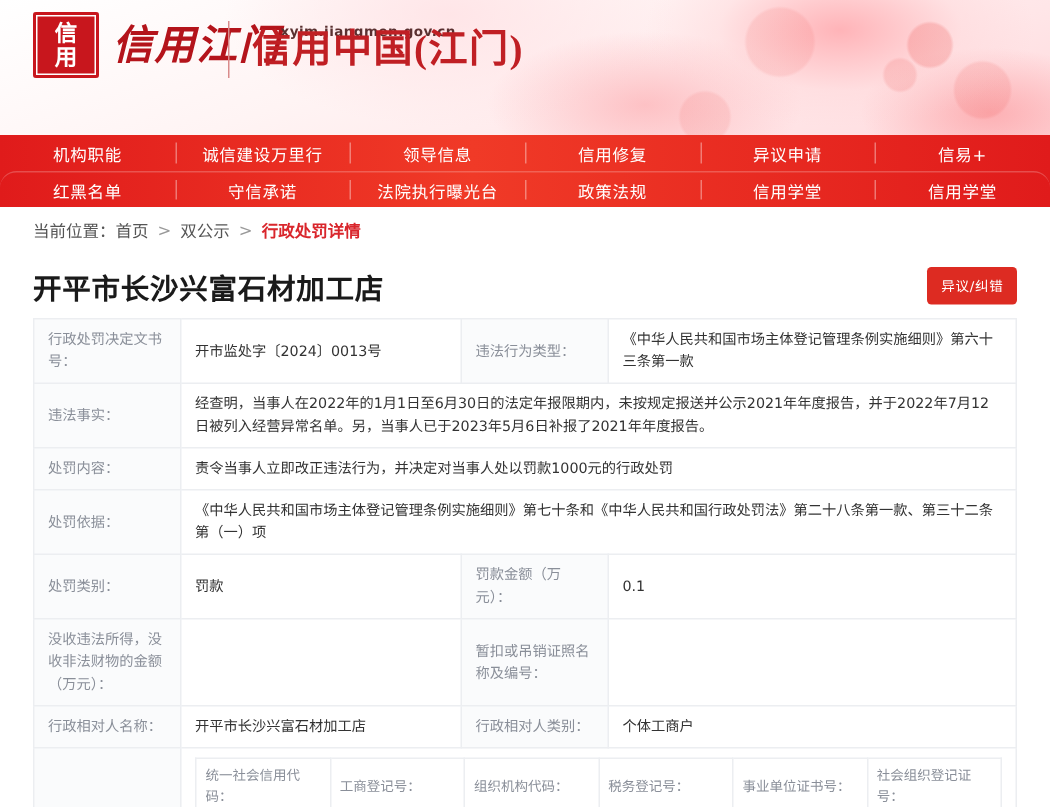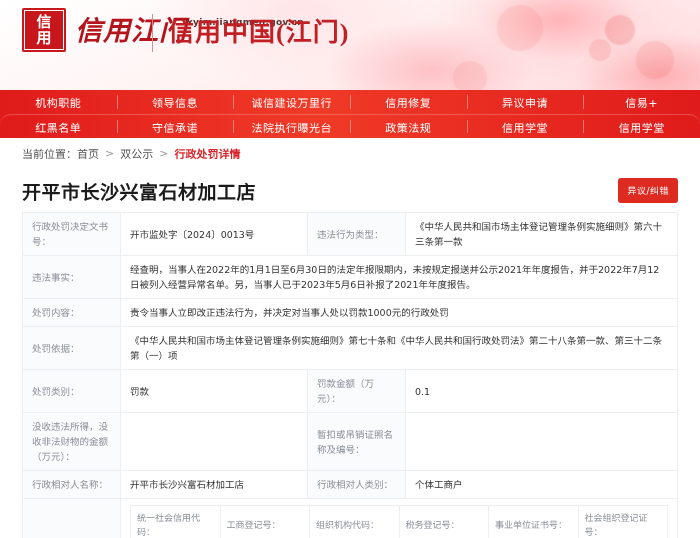--- a/index.html
+++ b/index.html
@@ -226,22 +226,22 @@
     </div>
   </div>
 
   <div class="divider-v"></div>
   <div class="site-title">信用中国(江门)</div>
 </div>
 
 <div class="nav">
   <div class="nav-row">
     <div class="nav-item">机构职能</div>
+    <div class="nav-item">诚信建设万里行</div>
     <div class="nav-item">领导信息</div>
-    <div class="nav-item">诚信建设万里行</div>
     <div class="nav-item">信用修复</div>
     <div class="nav-item">异议申请</div>
     <div class="nav-item">信易+</div>
   </div>
   <div class="nav-row second">
     <div class="nav-item">红黑名单</div>
     <div class="nav-item">守信承诺</div>
     <div class="nav-item">法院执行曝光台</div>
     <div class="nav-item">政策法规</div>
     <div class="nav-item">信用学堂</div>

